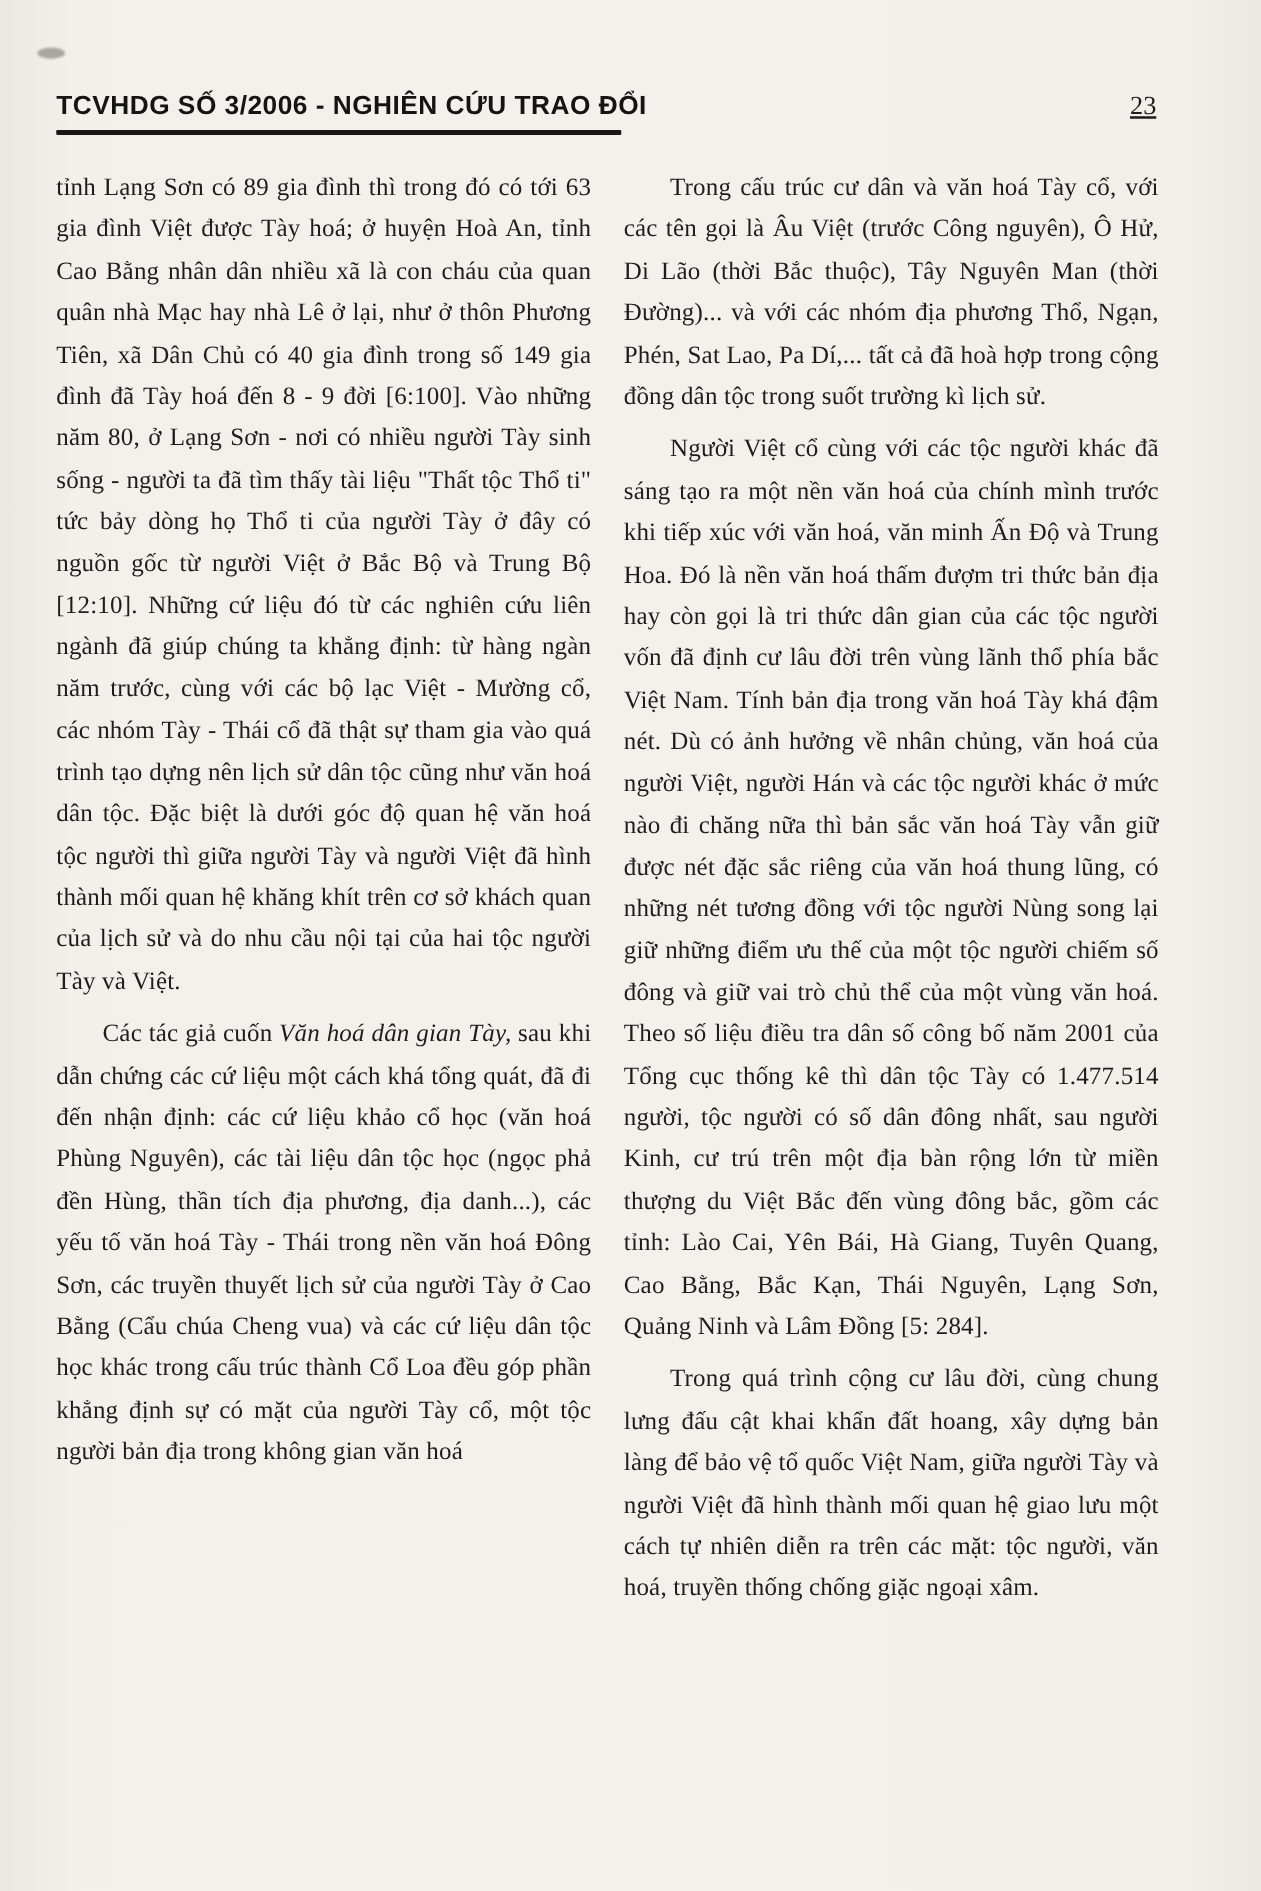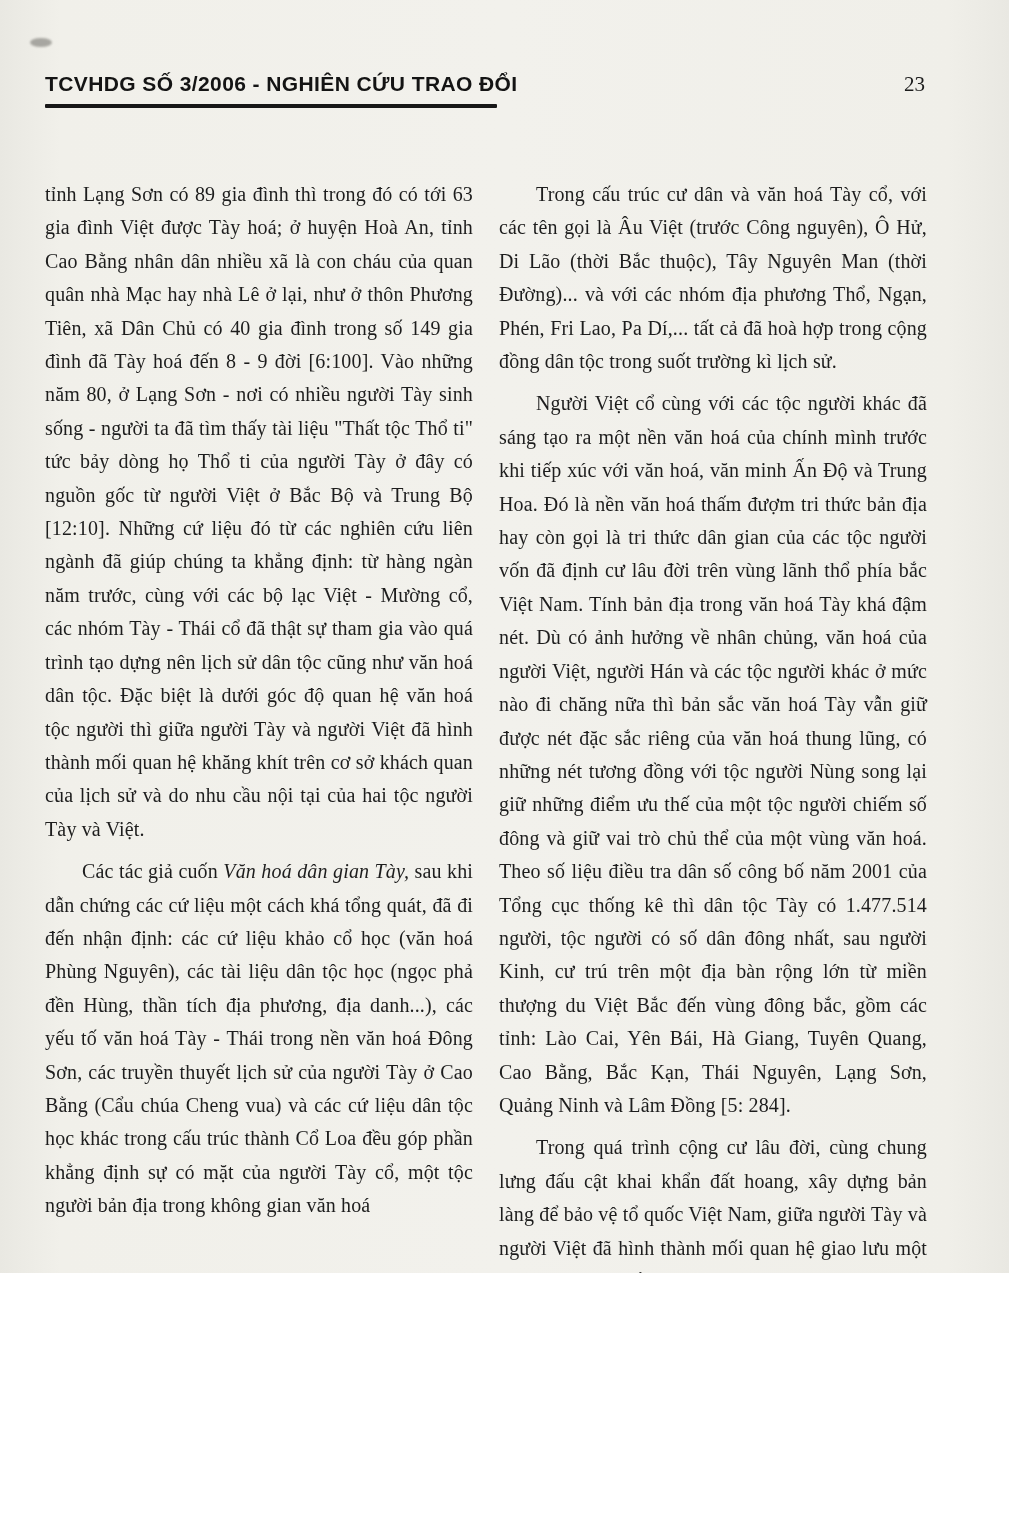--- a/index.html
+++ b/index.html
@@ -7,21 +7,21 @@
   html, body {
     width: 1009px;
     height: 1513px;
     overflow: hidden;
     font-family: "Liberation Serif", "DejaVu Serif", serif;
   }
 
   .page {
     position: relative;
     width: 1009px;
-    height: 1273px;
+    height: 1513px;
     background: linear-gradient(90deg, #e9e8e2 0%, #f1f0ea 6%, #f2f1ec 50%, #f0efe9 94%, #e9e8e2 100%);
     color: #1c1c1c;
     padding: 72px 82px 40px 45px;
     overflow: hidden;
   }
 
   
   .scan-smudge {
     position: absolute;
     left: 30px;
@@ -47,20 +47,21 @@
     letter-spacing: 0.4px;
     color: #141414;
     white-space: nowrap;
   }
 
   .page-number {
     font-family: "Liberation Serif", "DejaVu Serif", serif;
     font-size: 21px;
     color: #1c1c1c;
     padding-right: 2px;
+    text-decoration: underline;
   }
 
   .header-rule {
     width: 452px;
     height: 4px;
     background: #171717;
     margin-top: 7px;
     border-radius: 1px;
   }
 
@@ -75,21 +76,20 @@
     min-width: 0;
   }
 
   .para {
     font-size: 20px;
     line-height: 33.4px;
     text-align: justify;
     letter-spacing: 0.15px;
     color: #1d1d1d;
     text-justify: inter-word;
-    margin-top: 44px;
   }
 
   .para + .para { margin-top: 9px; }
 
   .para.indent { text-indent: 37px; }
 
   .para em {
   }
 </style>
 </head>
@@ -107,20 +107,20 @@
   <div class="header-rule"></div>
 
   <main class="columns">
 
     <section class="col">
       <p class="para">tỉnh Lạng Sơn có 89 gia đình thì trong đó có tới 63 gia đình Việt được Tày hoá; ở huyện Hoà An, tỉnh Cao Bằng nhân dân nhiều xã là con cháu của quan quân nhà Mạc hay nhà Lê ở lại, như ở thôn Phương Tiên, xã Dân Chủ có 40 gia đình trong số 149 gia đình đã Tày hoá đến 8 - 9 đời [6:100]. Vào những năm 80, ở Lạng Sơn - nơi có nhiều người Tày sinh sống - người ta đã tìm thấy tài liệu "Thất tộc Thổ ti" tức bảy dòng họ Thổ ti của người Tày ở đây có nguồn gốc từ người Việt ở Bắc Bộ và Trung Bộ [12:10]. Những cứ liệu đó từ các nghiên cứu liên ngành đã giúp chúng ta khẳng định: từ hàng ngàn năm trước, cùng với các bộ lạc Việt - Mường cổ, các nhóm Tày - Thái cổ đã thật sự tham gia vào quá trình tạo dựng nên lịch sử dân tộc cũng như văn hoá dân tộc. Đặc biệt là dưới góc độ quan hệ văn hoá tộc người thì giữa người Tày và người Việt đã hình thành mối quan hệ khăng khít trên cơ sở khách quan của lịch sử và do nhu cầu nội tại của hai tộc người Tày và Việt.</p>
       <p class="para indent"><span>Các tác giả cuốn </span><em>Văn hoá dân gian Tày,</em><span> sau khi dẫn chứng các cứ liệu một cách khá tổng quát, đã đi đến nhận định: các cứ liệu khảo cổ học (văn hoá Phùng Nguyên), các tài liệu dân tộc học (ngọc phả đền Hùng, thần tích địa phương, địa danh...), các yếu tố văn hoá Tày - Thái trong nền văn hoá Đông Sơn, các truyền thuyết lịch sử của người Tày ở Cao Bằng (Cẩu chúa Cheng vua) và các cứ liệu dân tộc học khác trong cấu trúc thành Cổ Loa đều góp phần khẳng định sự có mặt của người Tày cổ, một tộc người bản địa trong không gian văn hoá</span></p>
     </section>
 
     <section class="col">
-      <p class="para indent">Trong cấu trúc cư dân và văn hoá Tày cổ, với các tên gọi là Âu Việt (trước Công nguyên), Ô Hử, Di Lão (thời Bắc thuộc), Tây Nguyên Man (thời Đường)... và với các nhóm địa phương Thổ, Ngạn, Phén, Fri Lao, Pa Dí,... tất cả đã hoà hợp trong cộng đồng dân tộc trong suốt trường kì lịch sử.</p>
+      <p class="para indent">Trong cấu trúc cư dân và văn hoá Tày cổ, với các tên gọi là Âu Việt (trước Công nguyên), Ô Hử, Di Lão (thời Bắc thuộc), Tây Nguyên Man (thời Đường)... và với các nhóm địa phương Thổ, Ngạn, Phén, Sat Lao, Pa Dí,... tất cả đã hoà hợp trong cộng đồng dân tộc trong suốt trường kì lịch sử.</p>
       <p class="para indent">Người Việt cổ cùng với các tộc người khác đã sáng tạo ra một nền văn hoá của chính mình trước khi tiếp xúc với văn hoá, văn minh Ấn Độ và Trung Hoa. Đó là nền văn hoá thấm đượm tri thức bản địa hay còn gọi là tri thức dân gian của các tộc người vốn đã định cư lâu đời trên vùng lãnh thổ phía bắc Việt Nam. Tính bản địa trong văn hoá Tày khá đậm nét. Dù có ảnh hưởng về nhân chủng, văn hoá của người Việt, người Hán và các tộc người khác ở mức nào đi chăng nữa thì bản sắc văn hoá Tày vẫn giữ được nét đặc sắc riêng của văn hoá thung lũng, có những nét tương đồng với tộc người Nùng song lại giữ những điểm ưu thế của một tộc người chiếm số đông và giữ vai trò chủ thể của một vùng văn hoá. Theo số liệu điều tra dân số công bố năm 2001 của Tổng cục thống kê thì dân tộc Tày có 1.477.514 người, tộc người có số dân đông nhất, sau người Kinh, cư trú trên một địa bàn rộng lớn từ miền thượng du Việt Bắc đến vùng đông bắc, gồm các tỉnh: Lào Cai, Yên Bái, Hà Giang, Tuyên Quang, Cao Bằng, Bắc Kạn, Thái Nguyên, Lạng Sơn, Quảng Ninh và Lâm Đồng [5: 284].</p>
       <p class="para indent">Trong quá trình cộng cư lâu đời, cùng chung lưng đấu cật khai khẩn đất hoang, xây dựng bản làng để bảo vệ tổ quốc Việt Nam, giữa người Tày và người Việt đã hình thành mối quan hệ giao lưu một cách tự nhiên diễn ra trên các mặt: tộc người, văn hoá, truyền thống chống giặc ngoại xâm.</p>
     </section>
 
   </main>
 
 </div>
 
 </body></html>

